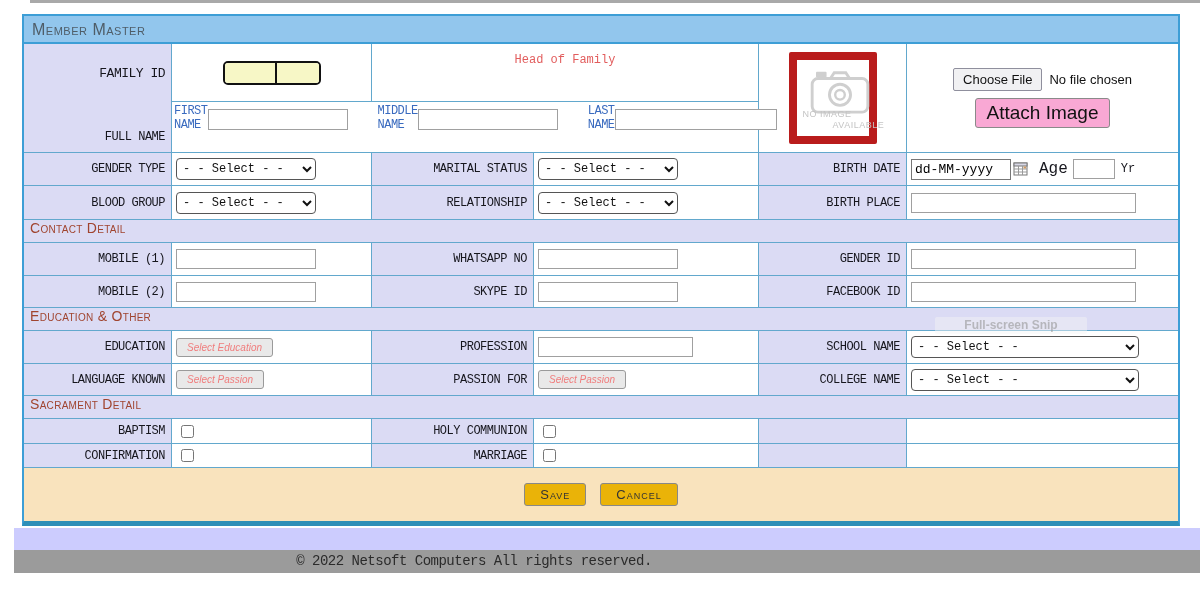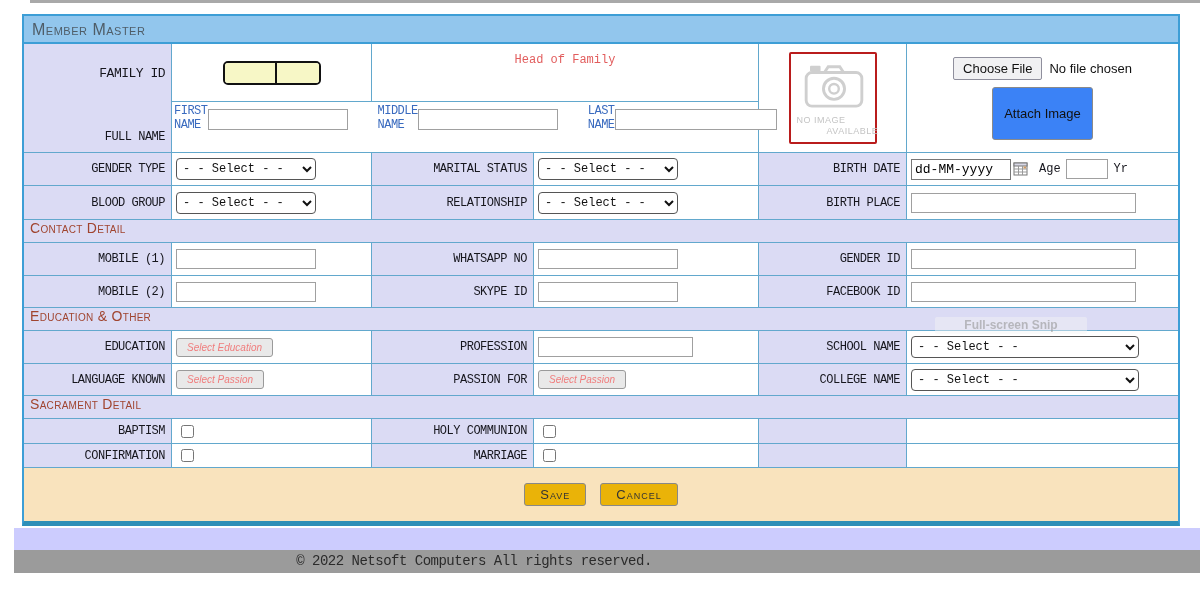--- a/index.html
+++ b/index.html
@@ -52,49 +52,49 @@
     font-family:"Liberation Mono",monospace; font-size:12px; padding:0 3px;
   }
   .famid-box input:first-child { width:52px; border-right:2px solid #111; }
   .famid-box input:last-child { width:42px; }
 
   .namecol { display:flex; flex-direction:row; align-items:center; }
   .namecol .nlabel { color:#3a6bbf; font-family:"Liberation Mono",monospace; font-size:12px; letter-spacing:-0.5px; margin-bottom:2px; }
   .namecol input { width:140px; height:21px; border:1px solid #a0a0a0; }
   .namecol.wide input { width:162px; }
 
-  .photo-ph { width:88px; height:92px; border:2px solid #b91c1c; border-radius:2px; position:relative; background:#fff; }
+  .photo-ph { width:88px; height:92px; border:8px solid #b91c1c; border-radius:2px; position:relative; background:#fff; }
   .photo-ph .cam { position:absolute; top:7px; left:12px; }
   .photo-ph .t1 { position:absolute; left:6px; bottom:17px; color:#c4c4c4; font-size:9px; letter-spacing:.5px; }
   .photo-ph .t2 { position:absolute; left:36px; bottom:6px; color:#c4c4c4; font-size:9px; letter-spacing:.5px; }
 
   .filewrap { display:flex; align-items:center; gap:7px; }
   .choosefile-btn {
     font-family:"Liberation Sans",sans-serif; font-size:13px; color:#111;
     background:#f1f1f3; border:1px solid #8f8f9d; border-radius:2px; padding:3px 9px; cursor:pointer;
   }
   .nofile { font-size:13px; color:#111; }
   .attach-btn {
-    font-family:"Liberation Sans",sans-serif; font-size:13px; color:#111;
-    background:#3b82f6; border:1px solid #8a8a8a; border-radius:3px; padding:18px 11px; cursor:pointer;
+    font-family:"Liberation Sans",sans-serif; font-size:19px; color:#111;
+    background:#f9a8d4; border:1px solid #8a8a8a; border-radius:3px; padding:3px 11px; cursor:pointer;
   }
 
   select.sel {
     font-family:"Liberation Mono",monospace; font-size:12px; color:#111;
     height:22px; border:1px solid #555; border-radius:4px; background:#fff; padding:0 2px;
   }
   .sel.w140 { width:140px; }
   .sel.w228 { width:228px; }
 
   input.txt { height:20px; border:1px solid #a0a0a0; font-family:"Liberation Mono",monospace; font-size:12px; padding:0 3px; }
   .w140 { width:140px; } .w155 { width:155px; } .w225 { width:225px; }
 
   .datewrap { display:flex; align-items:center; }
   .date-inp { width:100px; height:21px; border:1px solid #777; font-family:"Liberation Mono",monospace; font-size:13px; padding:0 3px; }
-  .agelbl { font-family:"Liberation Mono",monospace; font-size:12px; margin-left:10px; color:#16161d; }
+  .agelbl { font-family:"Liberation Mono",monospace; font-size:16px; margin-left:10px; color:#16161d; }
   .age-inp { width:42px; height:20px; border:1px solid #a0a0a0; margin-left:5px; }
   .yrlbl { font-family:"Liberation Mono",monospace; font-size:12px; margin-left:6px; color:#16161d; }
 
   .sechdr { background:#dbdbf4; }
   .sechdr .stext { font-variant:small-caps; color:#a0442f; font-size:14px; padding-left:6px; letter-spacing:.3px; }
 
   .redbtn {
     background:#e9e9e9; border:1px solid #9a9a9a; border-radius:3px;
     color:#f07d7d; font-size:10px; font-style:italic; padding:3px 10px; cursor:pointer;
     font-family:"Liberation Sans",sans-serif;

